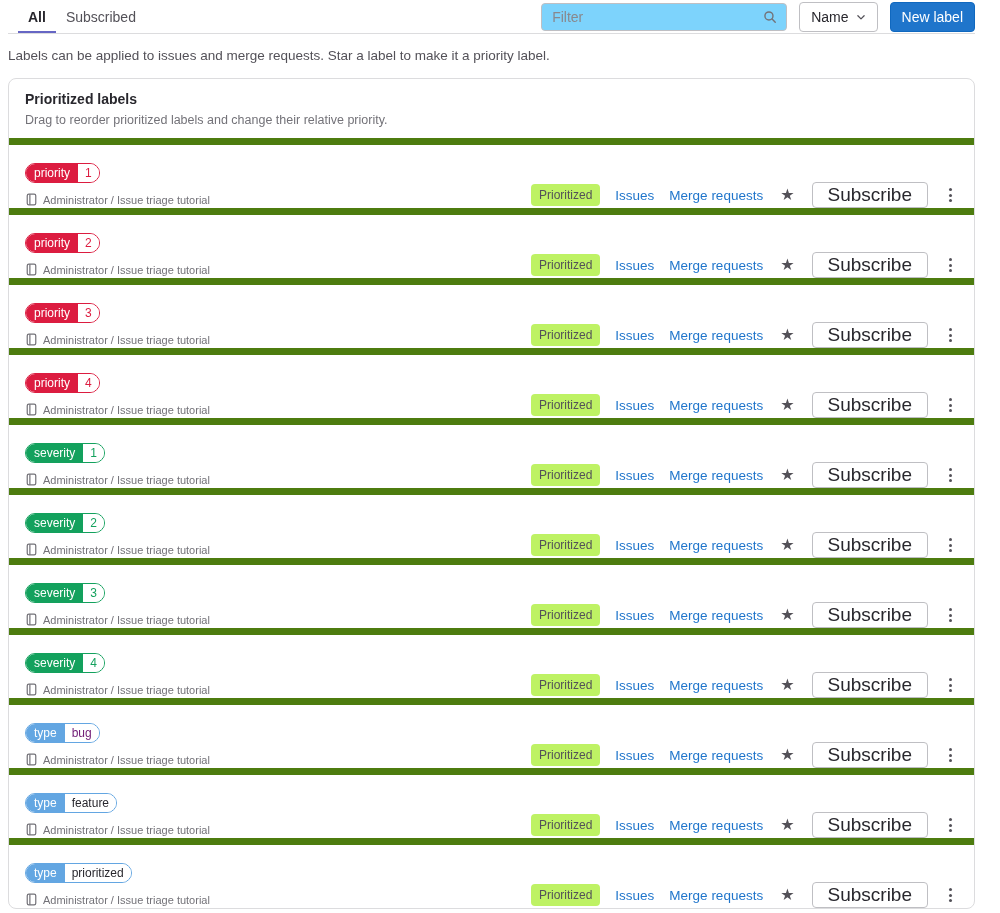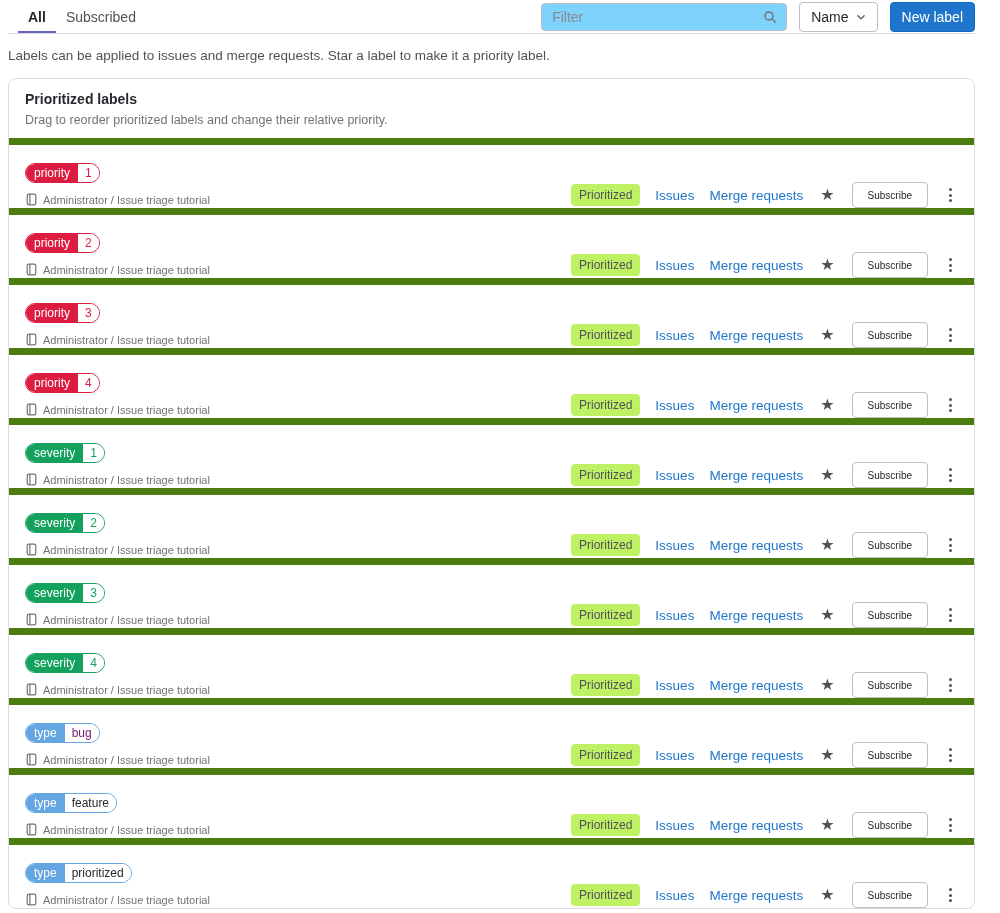--- a/index.html
+++ b/index.html
@@ -40,21 +40,21 @@
   .scoped-label { display:inline-flex; align-items:stretch; border:1px solid; border-radius:10px; overflow:hidden; font-size:12px; line-height:18px; height:20px; cursor:pointer; }
   .scope-part { color:#fff; padding:0 8px; }
   .key-part { background:#fff; padding:0 7px; }
   .project-line { margin-top:9px; font-size:11px; line-height:16px; color:#737278; max-width:192px; position:relative; padding-left:18px; }
   .project-icon { position:absolute; left:0; top:1px; }
 
   .row-right { margin-left:auto; display:flex; align-items:center; gap:15px; height:26px; }
   .prioritized-badge { background:#bef264; color:#535158; font-size:12px; line-height:1; padding:5px 8px; border-radius:4px; white-space:nowrap; }
   .row-link { color:#1f75cb; font-size:13.5px; text-decoration:none; white-space:nowrap; cursor:pointer; }
   .star-btn { color:#535158; font-size:16px; line-height:1; background:none; border:none; padding:0 2px; cursor:pointer; }
-  .subscribe-btn { border:1px solid #bfbfc3; background:#fff; border-radius:4px; height:26px; padding:0 15px; font-size:10px; color:#28272d; cursor:pointer; }
+  .subscribe-btn { border:1px solid #bfbfc3; background:#fff; border-radius:4px; height:26px; padding:0 15px; font-size:19px; color:#28272d; cursor:pointer; }
   .kebab-btn { background:none; border:none; padding:2px 6px; display:flex; flex-direction:column; align-items:center; gap:2.5px; cursor:pointer; }
   .kebab-btn i { width:3px; height:3px; border-radius:50%; background:#535158; }
 </style>
 </head>
 <body>
 
 <div class="page">
 
   <div class="topbar">
     <div class="tabs">

